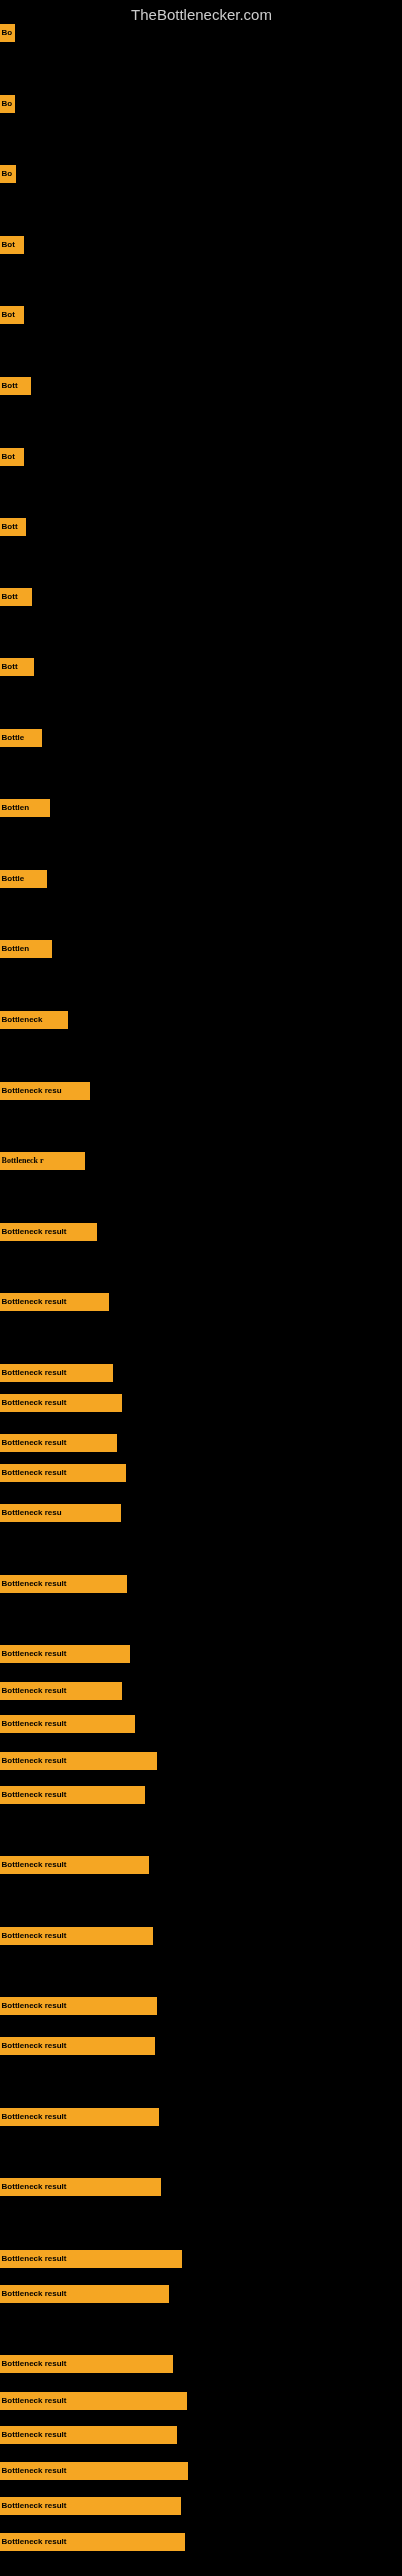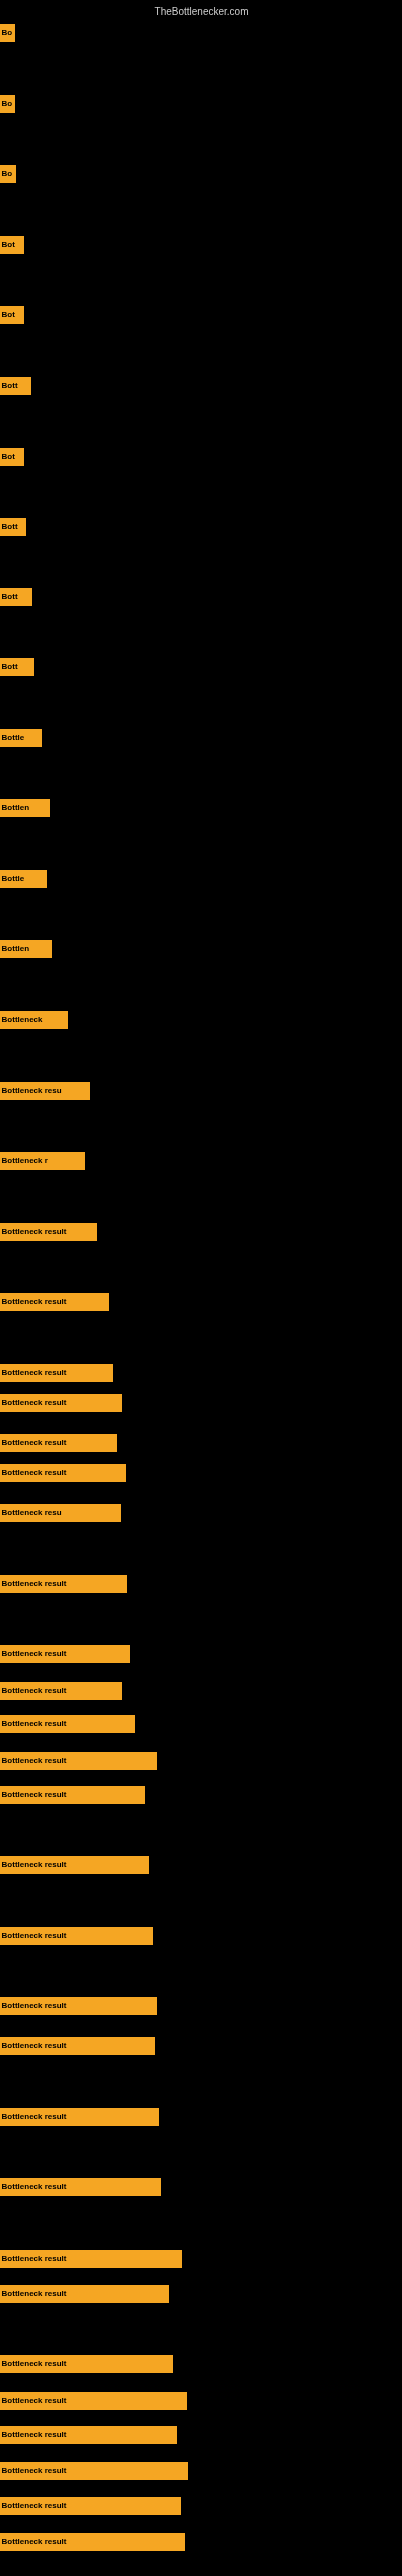--- a/index.html
+++ b/index.html
@@ -9,21 +9,21 @@
     }
     body {
       width: 403px;
       min-height: 2576px;
       background-color: #000000;
       font-family: Arial, sans-serif;
       position: relative;
     }
     .site-title {
       color: #cccccc;
-      font-size: 10px;
+      font-size: 15px;
       text-align: center;
       padding: 6.4px 0 3.2px 0;
       position: absolute;
       top: 0;
       left: 0;
       right: 0;
     }
     .bar-container {
       position: absolute;
       left: 0;
@@ -125,21 +125,21 @@
     <div class="bar-container" style="top: 1011px; left: 0px;">
       <div class="bar" style="width: 68px;">
         <span class="bar-label">Bottleneck</span>
       </div>
     </div>
     <div class="bar-container" style="top: 1082px; left: 0px;">
       <div class="bar" style="width: 90px;">
         <span class="bar-label">Bottleneck resu</span>
       </div>
     </div>
-    <div class="bar-container" style="top: 1152px; left: 0px;">
+    <div class="bar-container" style="top: 1152px; left: 0px; font-family: Liberation Serif, serif;">
       <div class="bar" style="width: 85px;">
         <span class="bar-label">Bottleneck r</span>
       </div>
     </div>
     <div class="bar-container" style="top: 1223px; left: 0px;">
       <div class="bar" style="width: 97px;">
         <span class="bar-label">Bottleneck result</span>
       </div>
     </div>
     <div class="bar-container" style="top: 1293px; left: 0px;">

